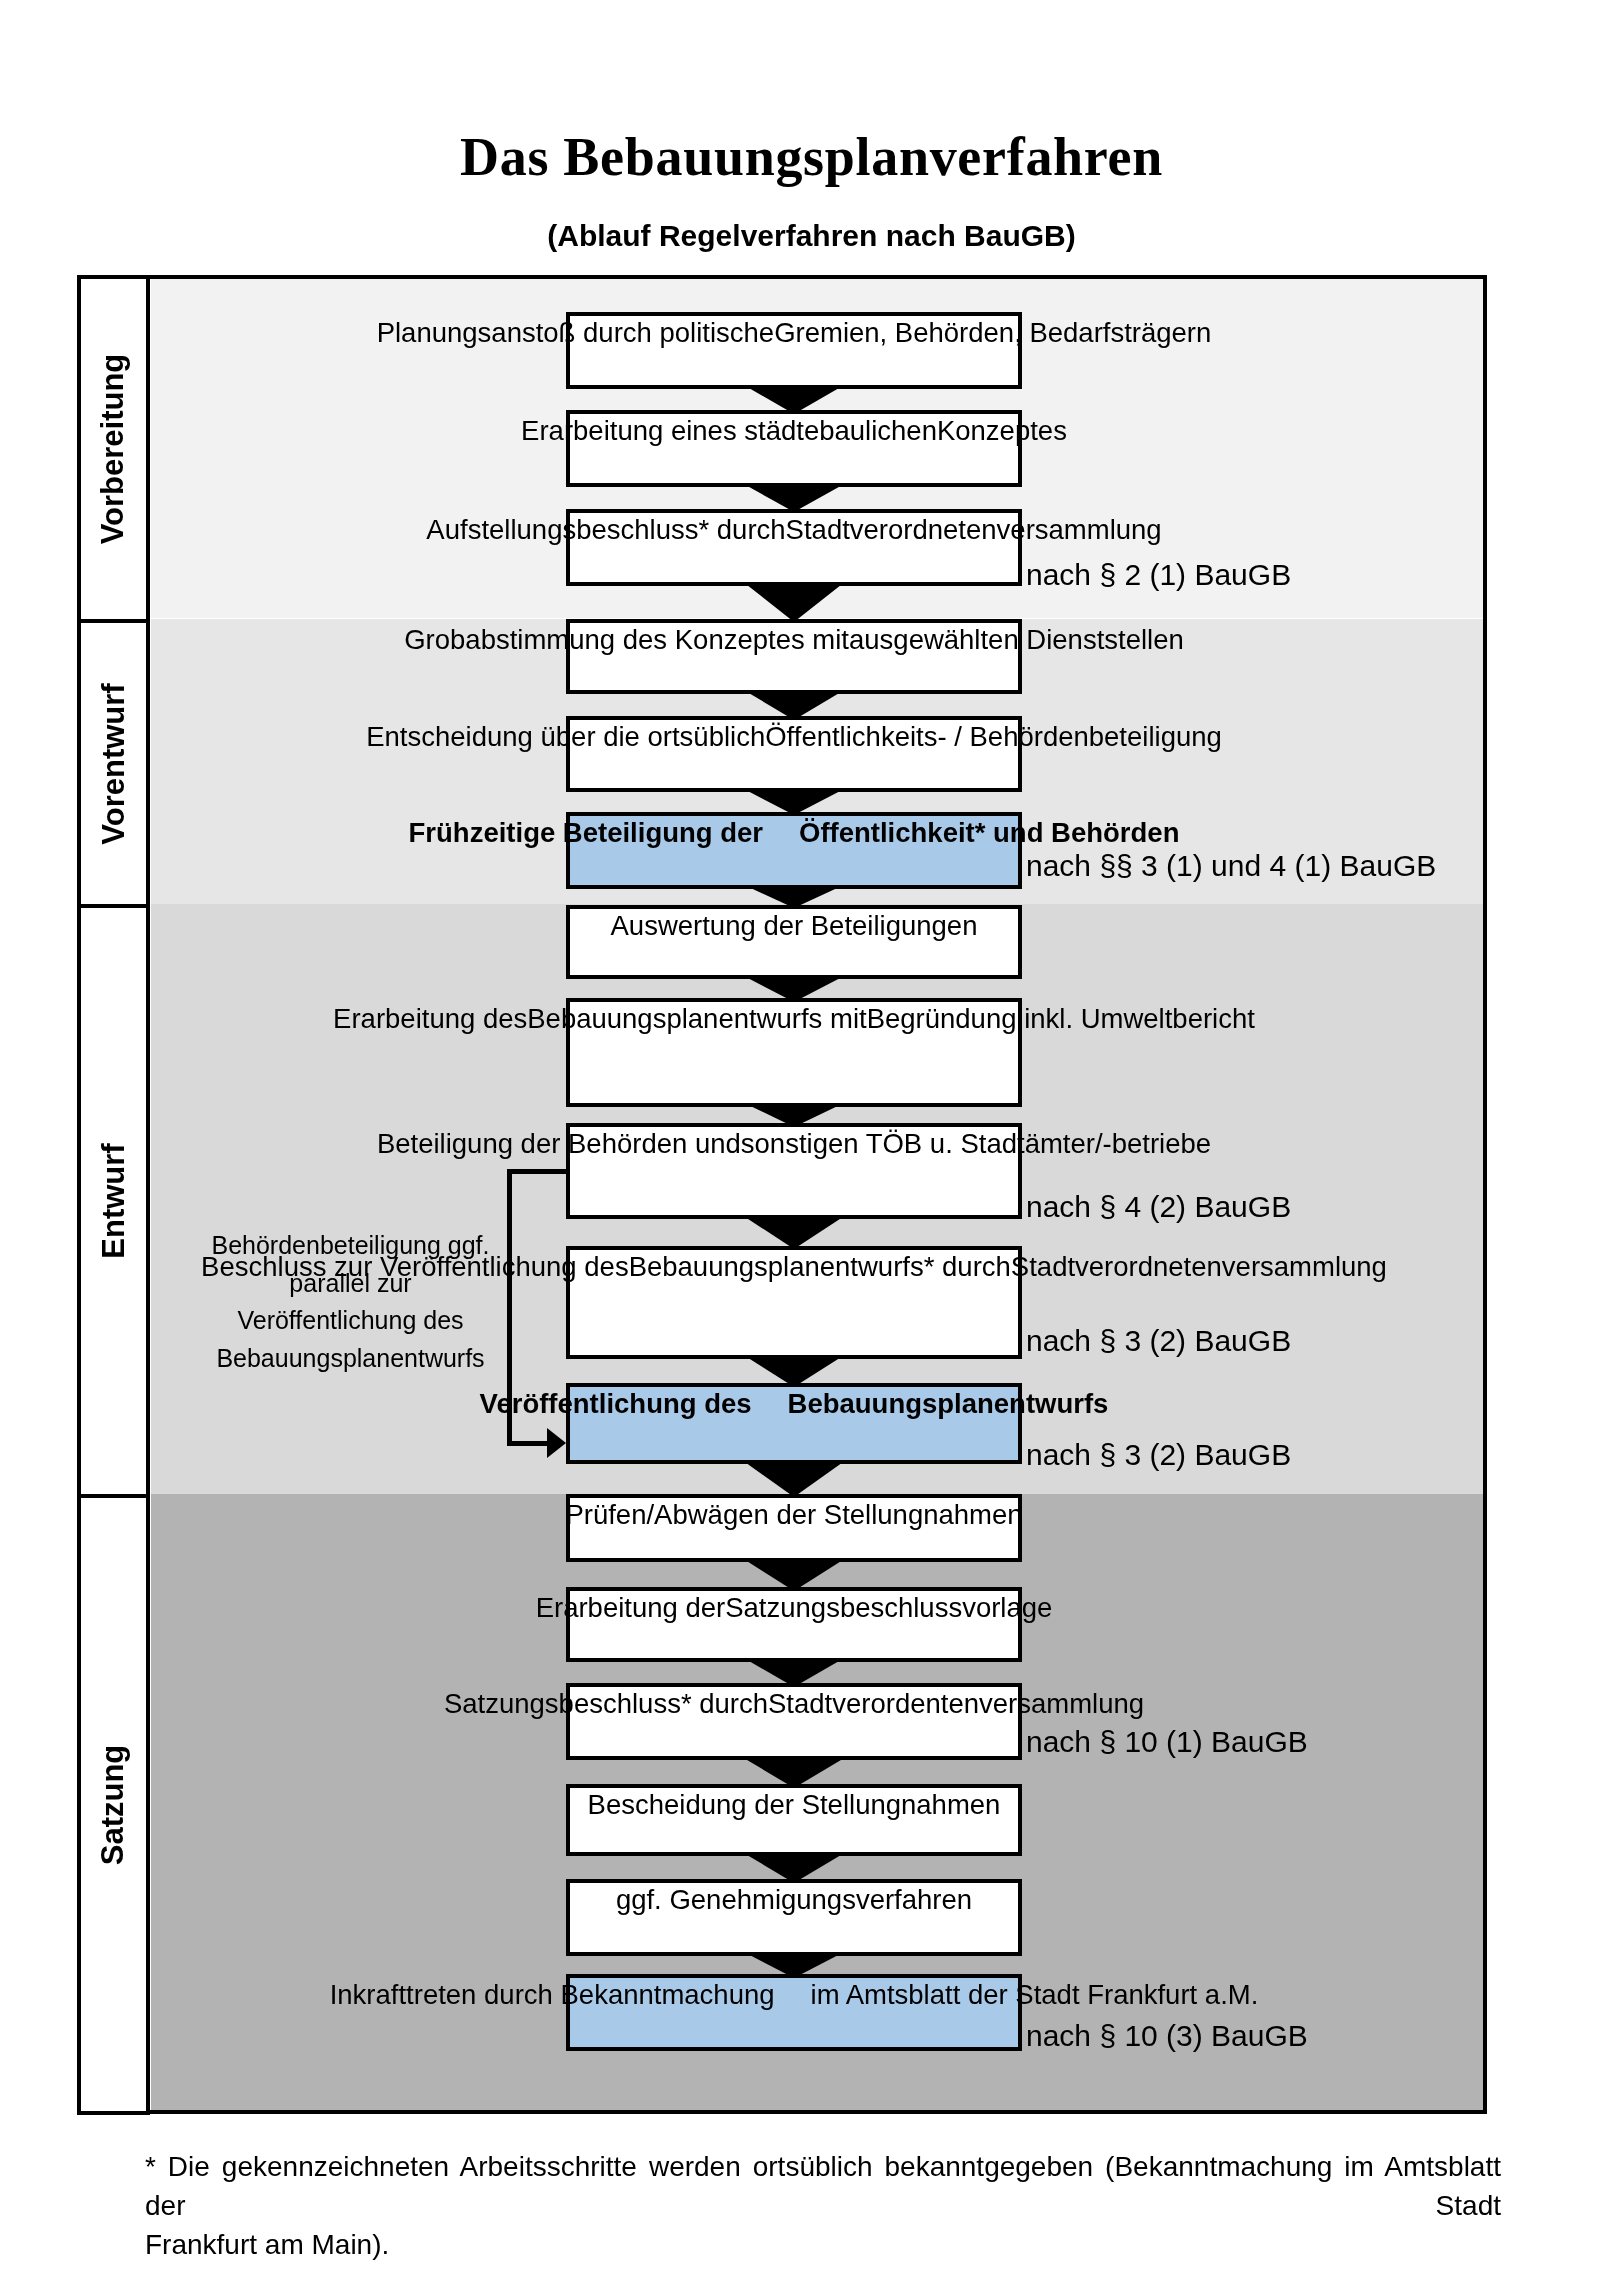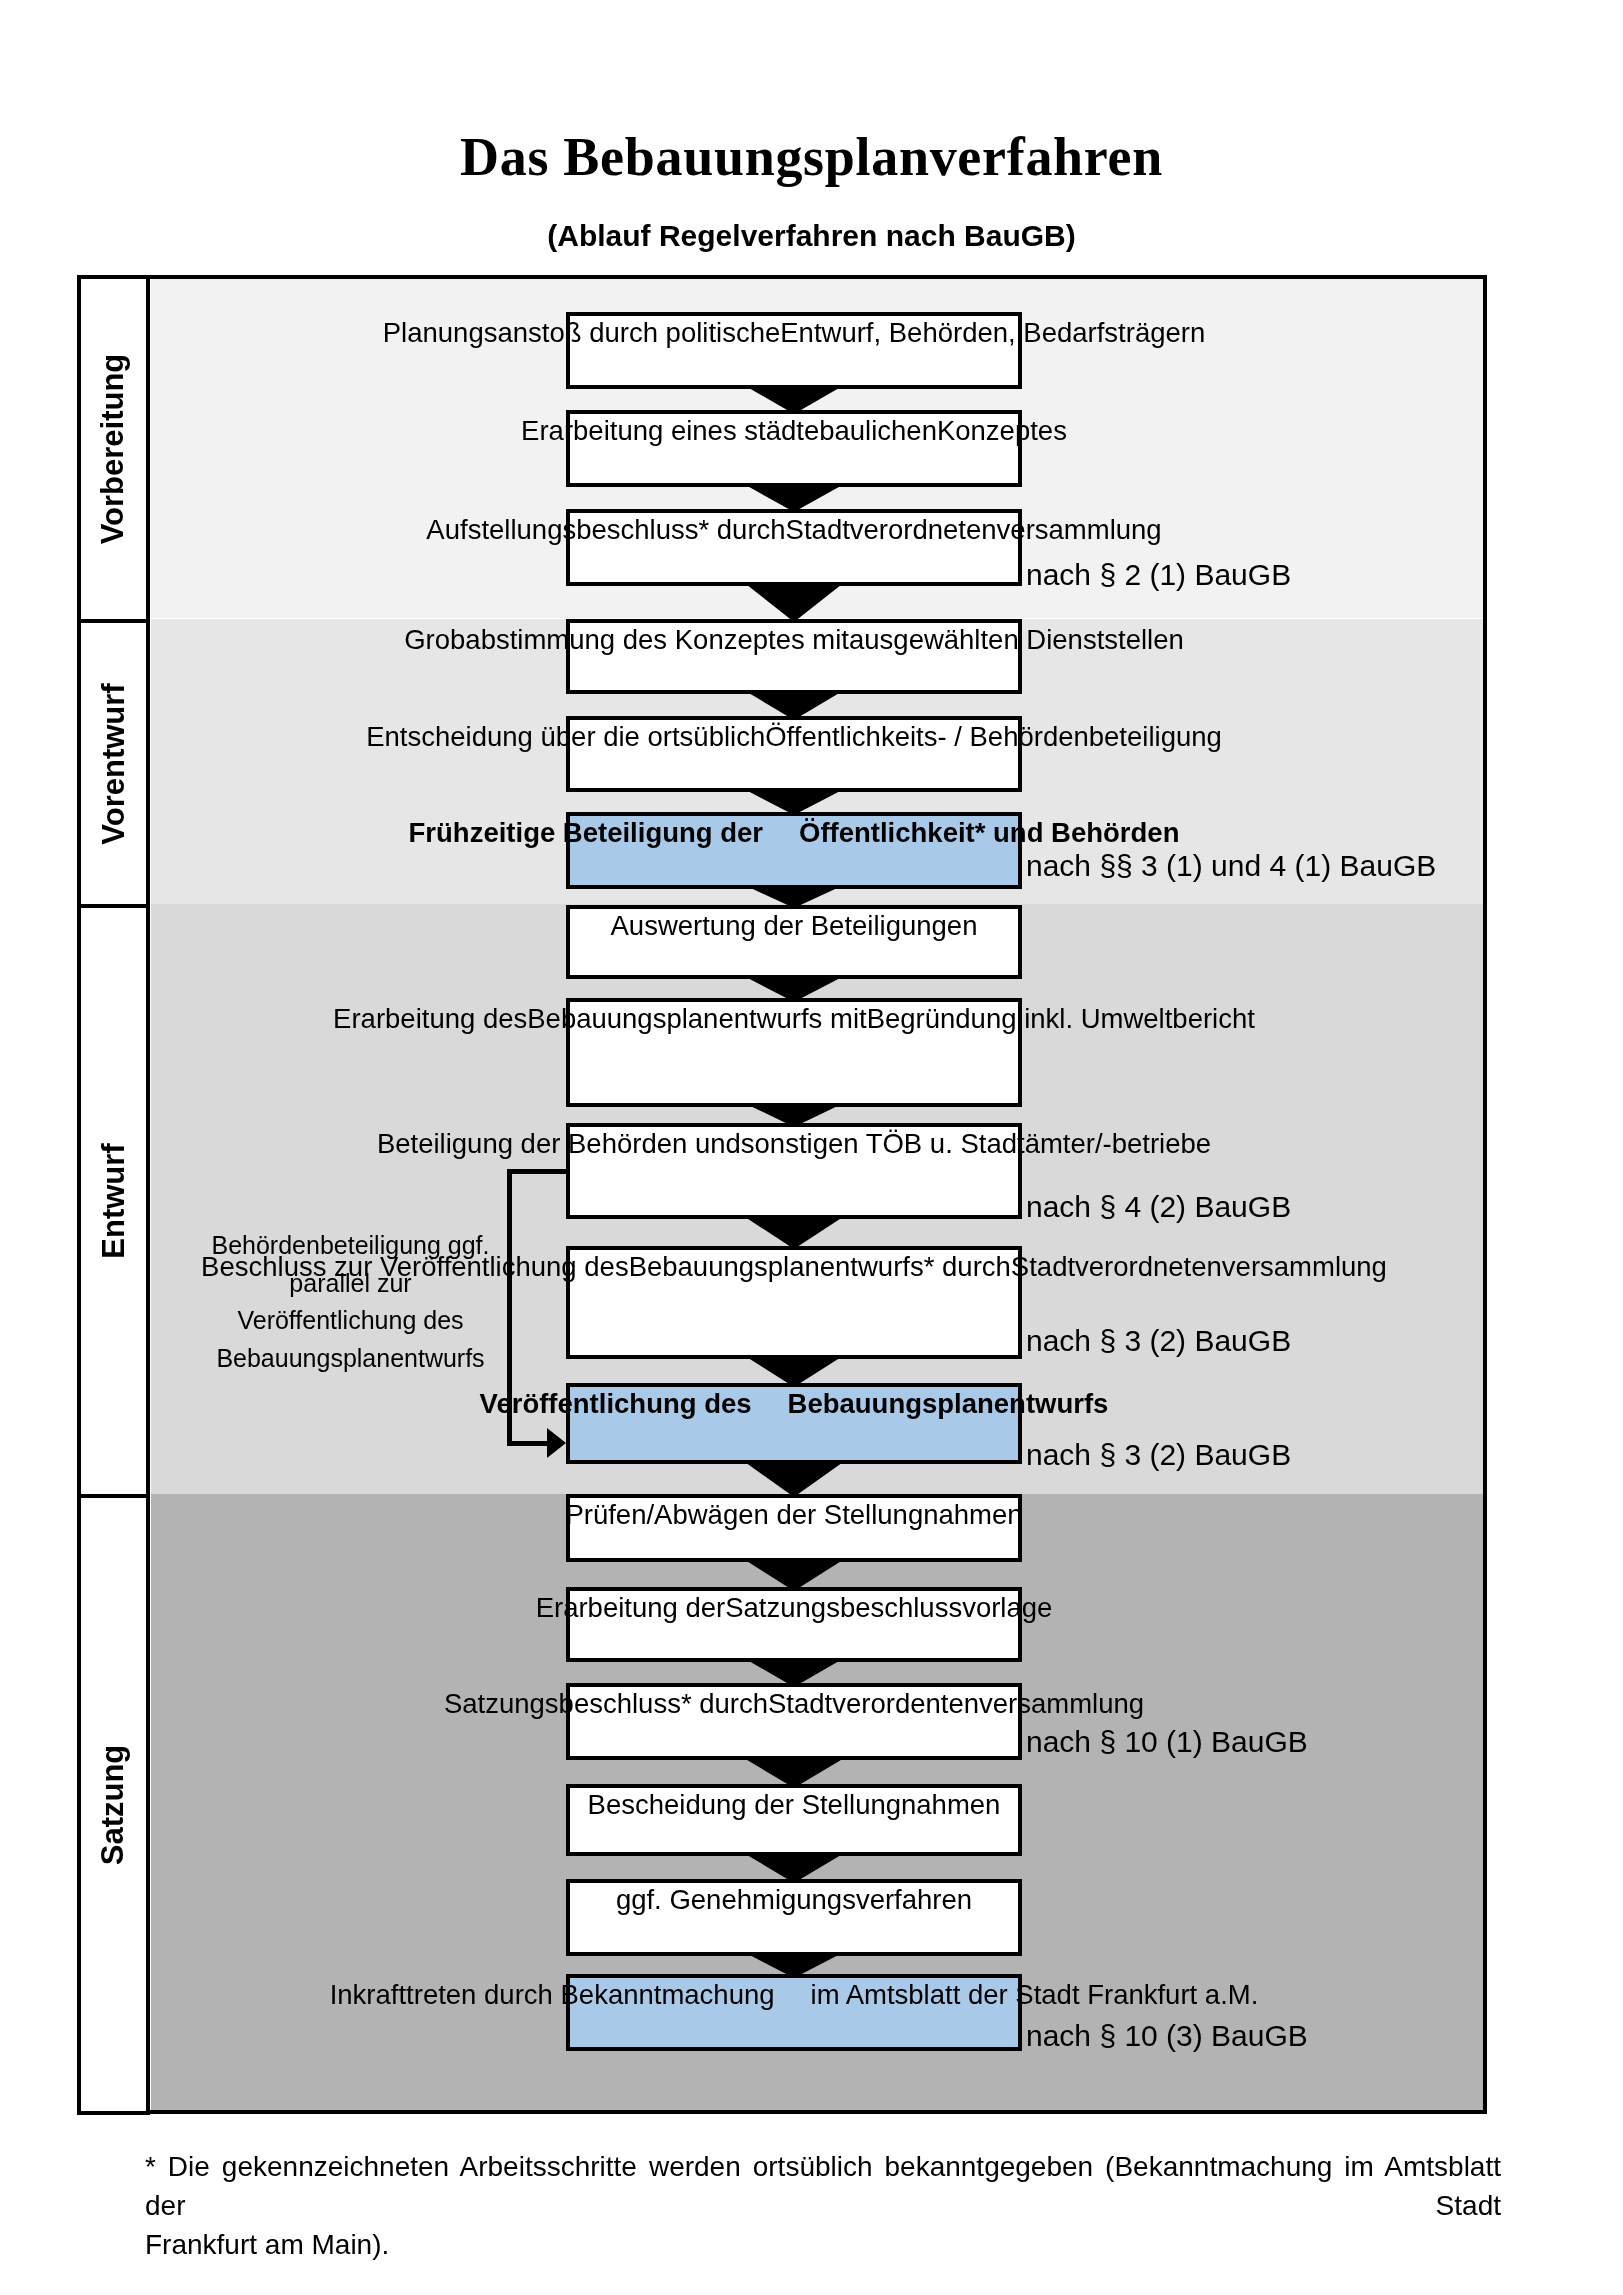--- a/index.html
+++ b/index.html
@@ -62,21 +62,21 @@
 </div>
 <div class="abs pcell" style="top:904px;height:594px">
   <span class="vlabel">Entwurf</span>
 </div>
 <div class="abs pcell" style="top:1494px;height:621px">
   <span class="vlabel">Satzung</span>
 </div>
 
 <div class="abs box" style="top:312px;height:77px">
   <div class="ln">Planungsanstoß durch politische</div>
-  <div class="ln">Entwurf, Behörden, Bedarfsträgern</div>
+  <div class="ln">Gremien, Behörden, Bedarfsträgern</div>
 </div>
 <div class="abs box" style="top:410px;height:77px">
   <div class="ln">Erarbeitung eines städtebaulichen</div>
   <div class="ln">Konzeptes</div>
 </div>
 <div class="abs box" style="top:509px;height:77px">
   <div class="ln"><span class="bd">Aufstellungsbeschluss*</span><span> durch</span></div>
   <div class="ln">Stadtverordnetenversammlung</div>
 </div>
 <div class="abs box" style="top:619px;height:75px">

